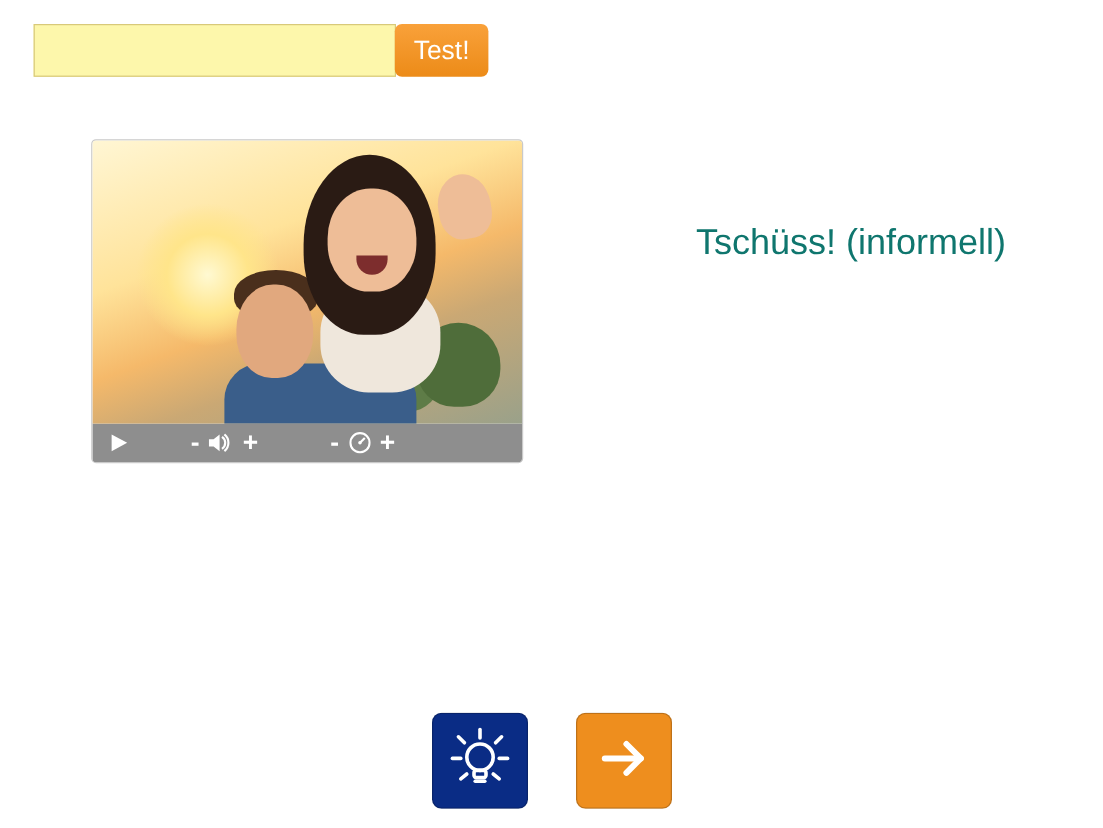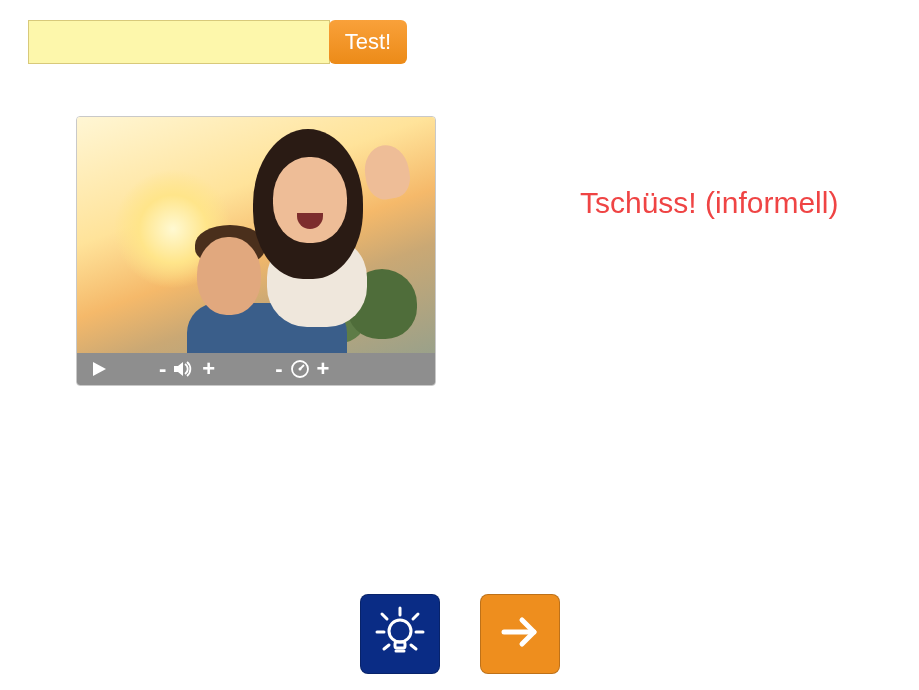--- a/index.html
+++ b/index.html
@@ -88,21 +88,21 @@
     .controls .spacer2 { width:44px; }
     .icon { color:#fff; display:inline-flex; align-items:center; justify-content:center; }
     .icon svg { display:block; }
     .pm { color:#fff; font-size:22px; font-weight:bold; line-height:1; cursor:pointer; user-select:none; }
 
     .prompt-text {
       position:absolute;
       left:580px;
       top:186px;
       font-size:30px;
-      color:#ef4444;
+      color:#0f766e;
     }
 
     .bottom-row {
       position:absolute;
       left:0; right:0;
       top:594px;
       display:flex;
       justify-content:center;
       gap:40px;
     }

